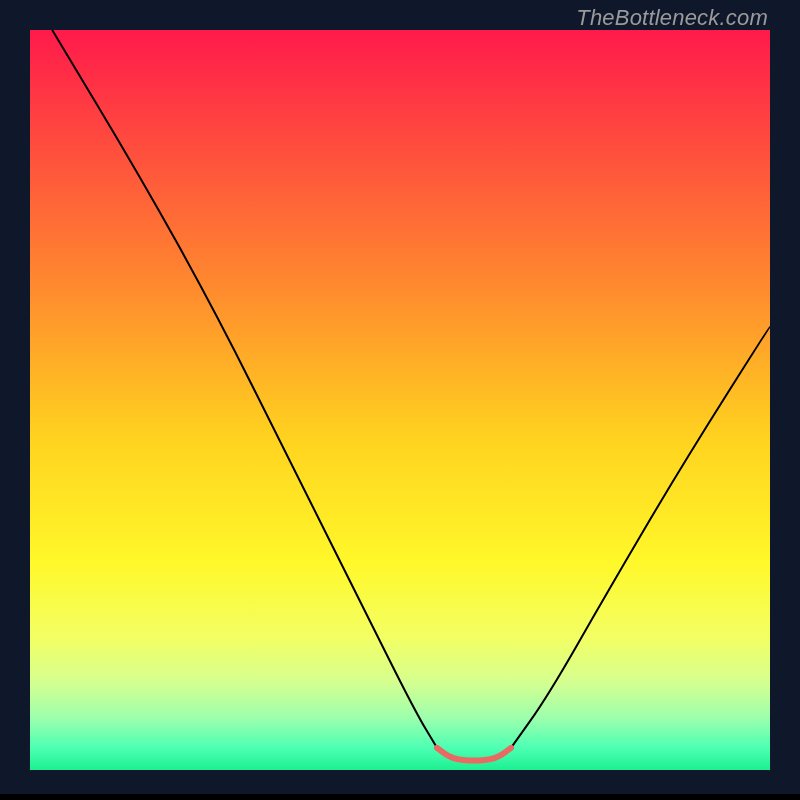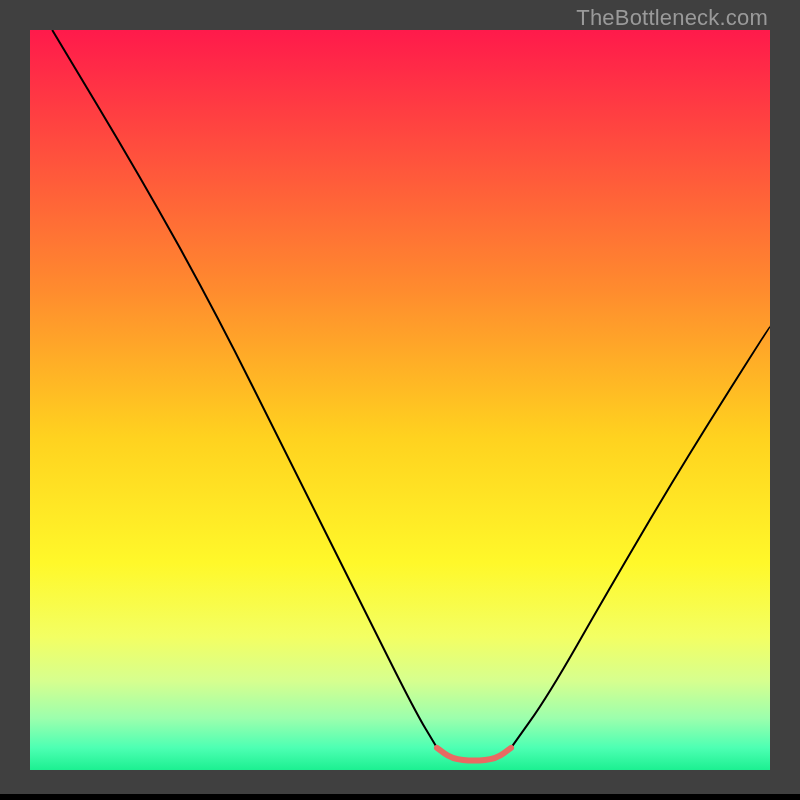--- a/index.html
+++ b/index.html
@@ -8,21 +8,22 @@
     width: 800px;
     height: 800px;
     overflow: hidden;
     background: #000;
     font-family: Arial, Helvetica, sans-serif;
   }
   .stage {
     position: relative;
     width: 800px;
     height: 794px;
-    background: #404040;
+    background: #0f172a;
+    font-style: italic;
   }
   .plot-area {
     position: absolute;
     left: 30px;
     top: 30px;
     width: 740px;
     height: 740px;
     overflow: hidden;
   }
   .gradient {

